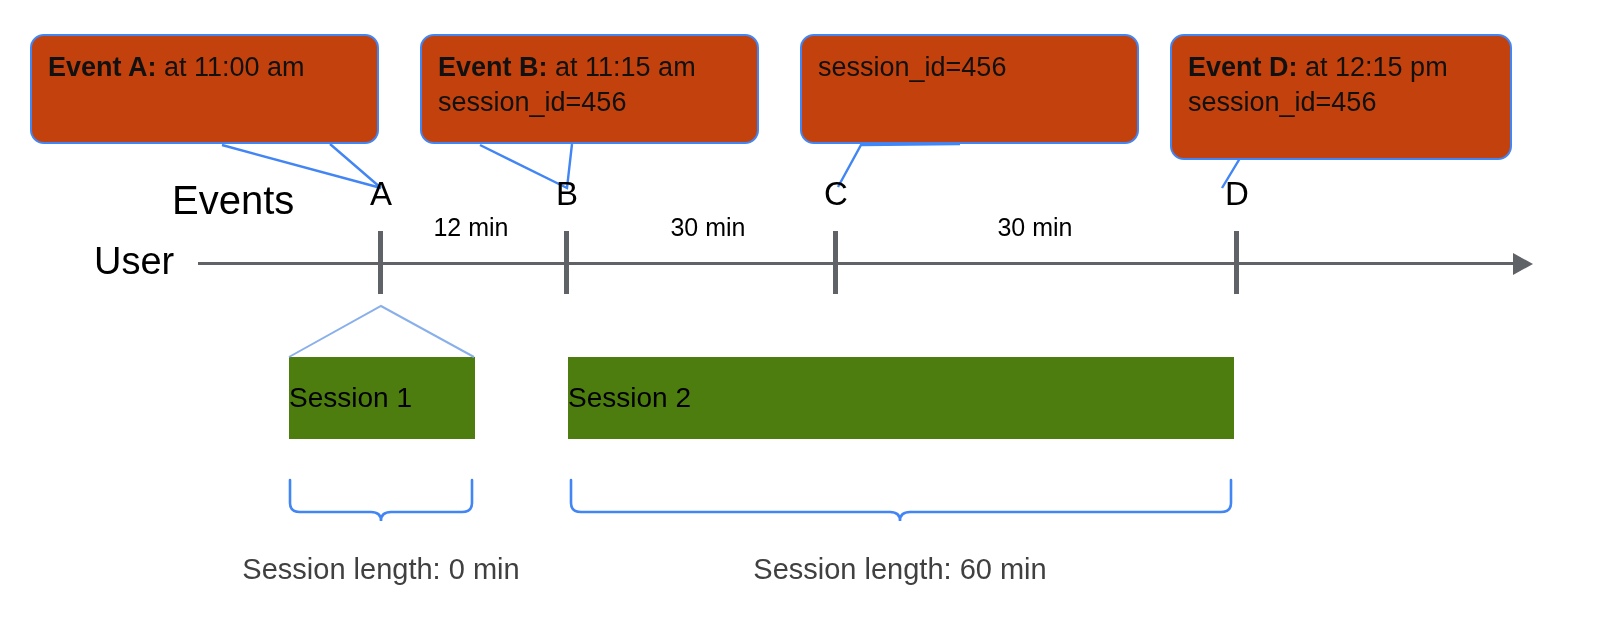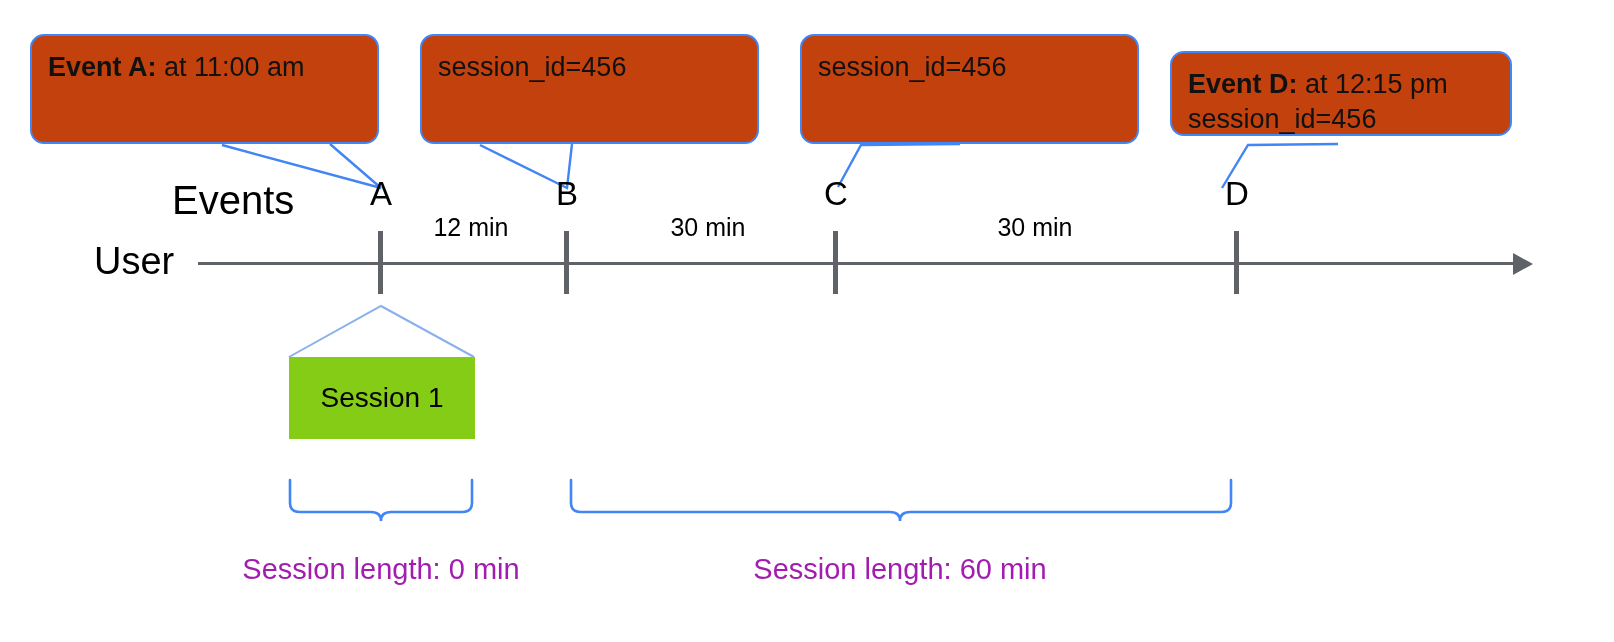--- a/index.html
+++ b/index.html
@@ -67,54 +67,55 @@
     color:#000;
     z-index:4;
     white-space:nowrap;
   }
   .row-label.events{font-size:40px;}
   .row-label.user{font-size:38px;}
 
   
   .session-bar{
     position:absolute;
-    background:#84cc16;
+    background:#4d7c0f;
     z-index:3;
-    display:flex;align-items:center;justify-content:center;
+    display:flex;align-items:center;
     font-size:28px;color:#000;
   }
 
   
   .len-label{
     position:absolute;
-    font-size:29px;color:#a21caf;
+    font-size:29px;color:#404040;
     text-align:center;white-space:nowrap;
     z-index:4;
   }
 
   svg.overlay{position:absolute;left:0;top:0;width:1614px;height:642px;z-index:4;pointer-events:none;}
 </style>
 </head>
 <body>
 
 <div id="stage">
 
   <div class="callout" style="left:30px;top:34px;width:349px;height:110px;">
     <span class="ln"><span class="ev">Event A:</span><span> at 11:00 am</span></span>
   </div>
 
   <div class="callout" style="left:420px;top:34px;width:339px;height:110px;">
+    <span class="ln"><span class="ev">Event B:</span><span> at 11:15 am</span></span>
     <span class="ln">session_id=456</span>
   </div>
 
   <div class="callout" style="left:800px;top:34px;width:339px;height:110px;">
     <span class="ln">session_id=456</span>
   </div>
 
-  <div class="callout" style="left:1170px;top:34px;width:342px;height:85px;margin-top:17px;">
+  <div class="callout" style="left:1170px;top:34px;width:342px;height:126px;">
     <span class="ln"><span class="ev">Event D:</span><span> at 12:15 pm</span></span>
     <span class="ln">session_id=456</span>
   </div>
 
   <svg class="overlay" viewBox="0 0 1614 642">
 
     <path d="M 222,145 L 381,188 L 330,144" fill="#ffffff" stroke="#4285f4" stroke-width="2.4" stroke-linejoin="miter"></path>
 
     <path d="M 480,145 L 567,188 L 572,144" fill="#ffffff" stroke="#4285f4" stroke-width="2.4" stroke-linejoin="miter"></path>
 
@@ -145,17 +146,20 @@
   <div class="ev-letter" style="left:811px;top:175px;width:50px;">C</div>
   <div class="ev-letter" style="left:1212px;top:175px;width:50px;">D</div>
 
   <div class="gap-label" style="left:411px;top:213px;width:120px;">12 min</div>
   <div class="gap-label" style="left:648px;top:213px;width:120px;">30 min</div>
   <div class="gap-label" style="left:975px;top:213px;width:120px;">30 min</div>
 
   <div class="session-bar" style="left:289px;top:357px;width:186px;height:82px;">
     <span>Session 1</span>
   </div>
+  <div class="session-bar" style="left:568px;top:357px;width:666px;height:82px;">
+    <span>Session 2</span>
+  </div>
 
   <div class="len-label" style="left:181px;top:553px;width:400px;">Session length: 0 min</div>
   <div class="len-label" style="left:700px;top:553px;width:400px;">Session length: 60 min</div>
 
 </div>
 
 </body></html>

